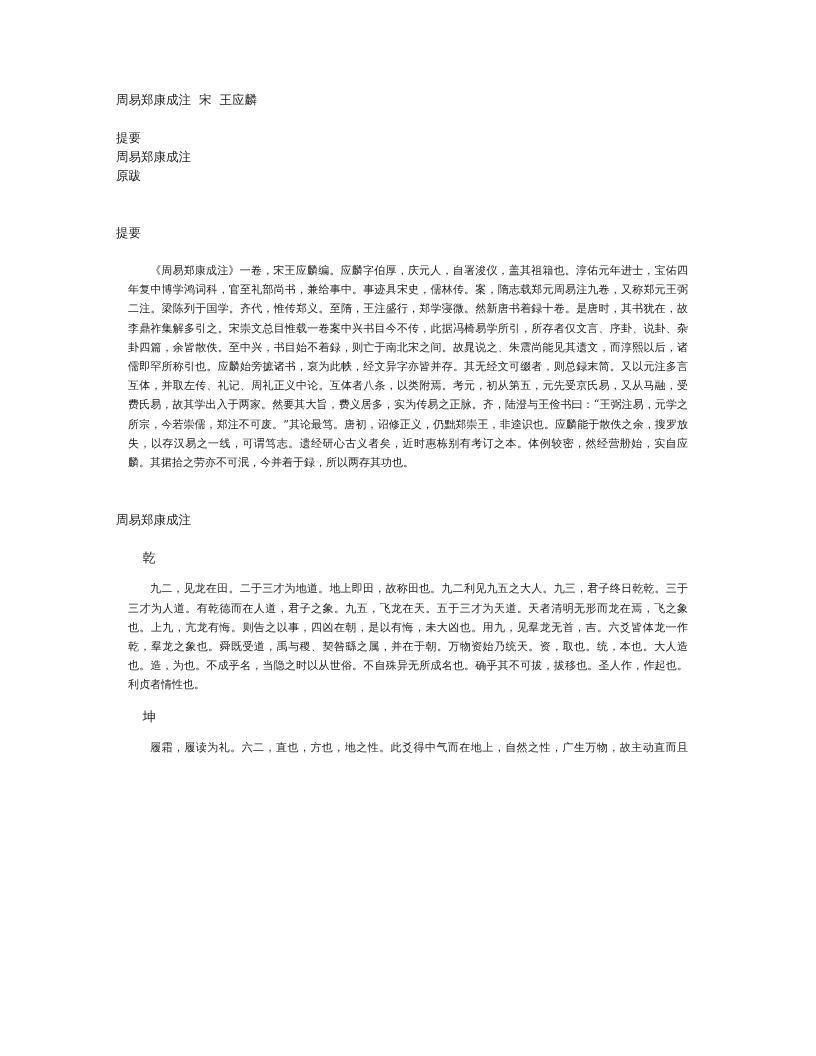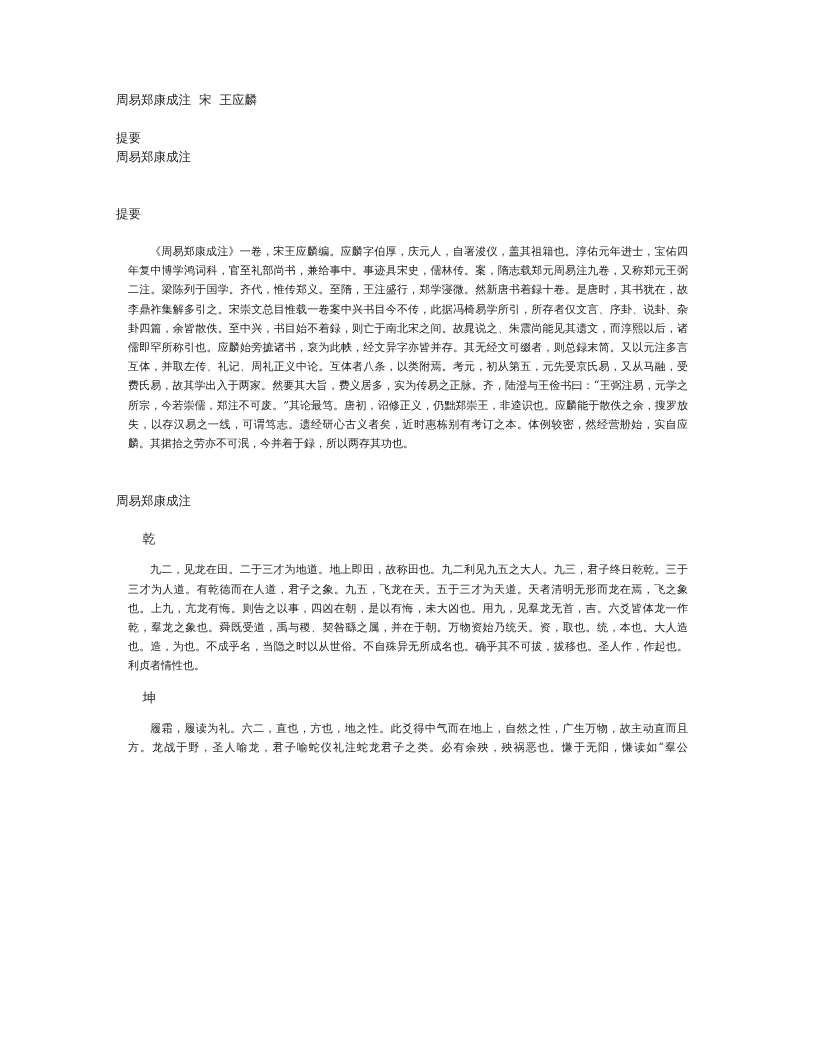--- a/index.html
+++ b/index.html
@@ -77,20 +77,21 @@
 <body>
 
 <div class="page">
   <div class="content">
 
     <p class="doc-title">周易郑康成注  宋  王应麟</p>
 
     <div class="toc">
       <p class="toc-item">提要</p>
       <p class="toc-item">周易郑康成注</p>
+      <p class="toc-item">原跋</p>
     </div>
 
     <p class="section-head first">提要</p>
 
     <p class="para">《周易郑康成注》一卷，宋王应麟编。应麟字伯厚，庆元人，自署浚仪，盖其祖籍也。淳佑元年进士，宝佑四年复中博学鸿词科，官至礼部尚书，兼给事中。事迹具宋史，儒林传。案，隋志载郑元周易注九卷，又称郑元王弼二注。梁陈列于国学。齐代，惟传郑义。至隋，王注盛行，郑学寖微。然新唐书着録十卷。是唐时，其书犹在，故李鼎祚集解多引之。宋崇文总目惟载一卷案中兴书目今不传，此据冯椅易学所引，所存者仅文言、序卦、说卦、杂卦四篇，余皆散佚。至中兴，书目始不着録，则亡于南北宋之间。故晁说之、朱震尚能见其遗文，而淳熙以后，诸儒即罕所称引也。应麟始旁摭诸书，裒为此帙，经文异字亦皆并存。其无经文可缀者，则总録末简。又以元注多言互体，并取左传、礼记、周礼正义中论。互体者八条，以类附焉。考元，初从第五，元先受京氏易，又从马融，受费氏易，故其学出入于两家。然要其大旨，费义居多，实为传易之正脉。齐，陆澄与王俭书曰：“王弼注易，元学之所宗，今若崇儒，郑注不可废。”其论最笃。唐初，诏修正义，仍黜郑崇王，非逵识也。应麟能于散佚之余，搜罗放失，以存汉易之一线，可谓笃志。遗经研心古义者矣，近时惠栋别有考订之本。体例较密，然经营刱始，实自应麟。其捃拾之劳亦不可泯，今并着于録，所以两存其功也。</p>
 
     <p class="section-head">周易郑康成注</p>
 
     <p class="hexagram">乾</p>
     <p class="para">九二，见龙在田。二于三才为地道。地上即田，故称田也。九二利见九五之大人。九三，君子终日乾乾。三于三才为人道。有乾德而在人道，君子之象。九五，飞龙在天。五于三才为天道。天者清明无形而龙在焉，飞之象也。上九，亢龙有悔。则告之以事，四凶在朝，是以有悔，未大凶也。用九，见羣龙无首，吉。六爻皆体龙一作乾，羣龙之象也。舜既受道，禹与稷、契咎繇之属，并在于朝。万物资始乃统天。资，取也。统，本也。大人造也。造，为也。不成乎名，当隐之时以从世俗。不自殊异无所成名也。确乎其不可拔，拔移也。圣人作，作起也。利贞者情性也。</p>

